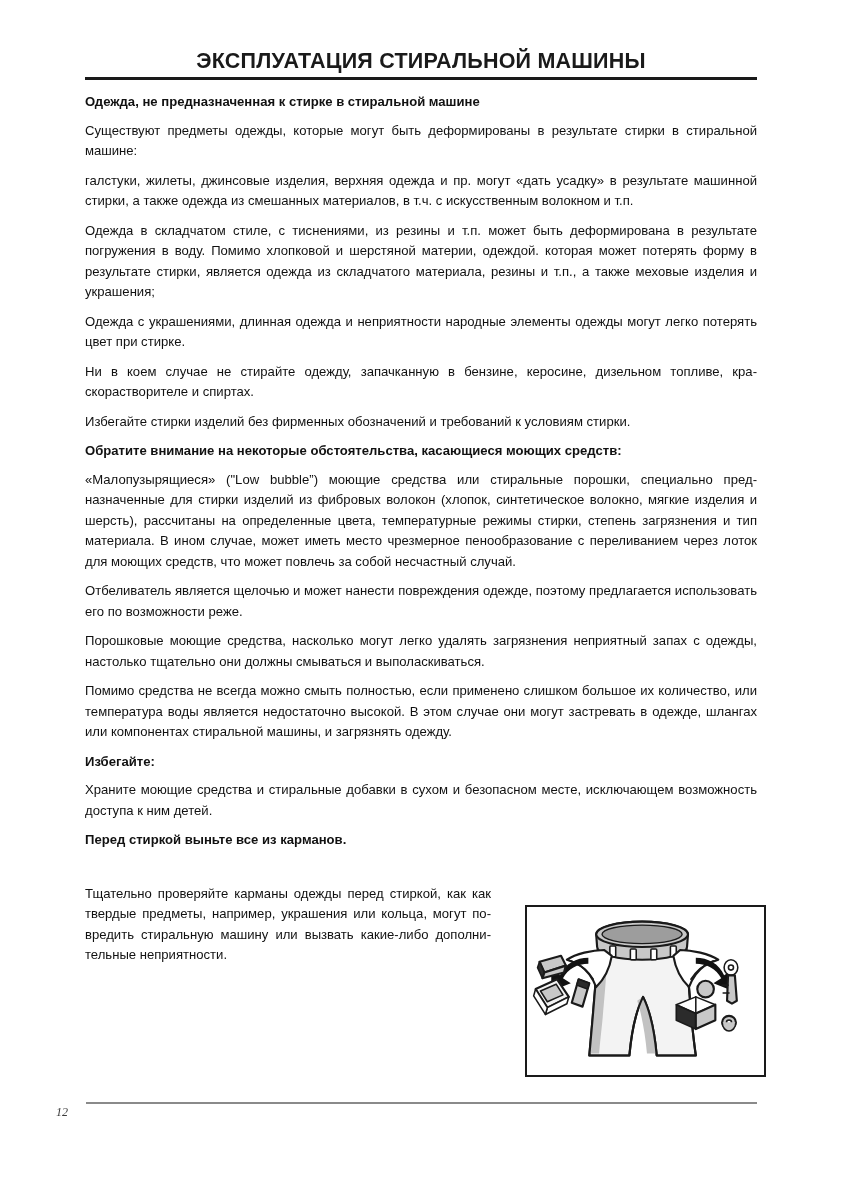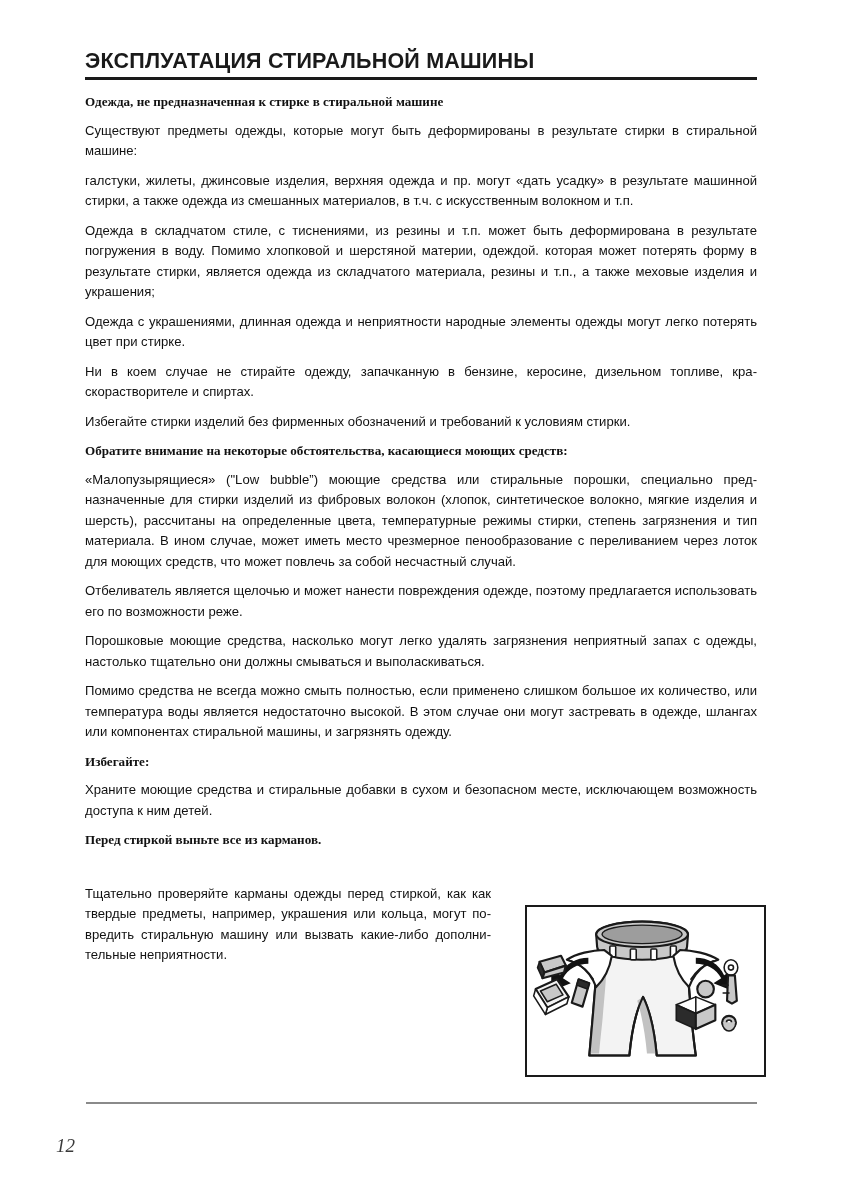--- a/index.html
+++ b/index.html
@@ -23,21 +23,21 @@
   }
 
   
   .header {
     position: absolute;
     left: 85px;
     top: 50px;
     width: 672px;
   }
   .header-title {
-    text-align: left;
+    text-align: center;
     font-size: 21.5px;
     font-weight: bold;
     letter-spacing: 0.2px;
     line-height: 1.05;
     color: #1a1a1a;
     white-space: nowrap;
   }
   .header-rule {
     margin-top: 4px;
     height: 3px;
@@ -59,21 +59,20 @@
     text-align: justify;
     text-justify: inter-word;
     margin: 0 0 9px 0;
     color: #111111;
     hyphens: manual;
   }
   .blk.head {
     font-weight: bold;
     text-align: left;
     margin-bottom: 8px;
-    font-family: Liberation Serif, serif;
   }
 
   
   .wrap-zone {
     position: relative;
     margin-top: 33px;
   }
   .illus-float {
     float: right;
     width: 248px;
@@ -104,22 +103,22 @@
     position: absolute;
     left: 86px;
     top: 1102px;
     width: 671px;
     height: 2px;
     background: #8a8a8a;
   }
   .page-number {
     position: absolute;
     left: 56px;
-    top: 1135px;
-    font-size: 19px;
+    top: 1105px;
+    font-size: 12px;
     font-style: italic;
     color: #3a3a3a;
     font-family: "Liberation Serif", "DejaVu Serif", serif;
   }
 </style>
 </head>
 <body>
 
 <div class="page">
 

